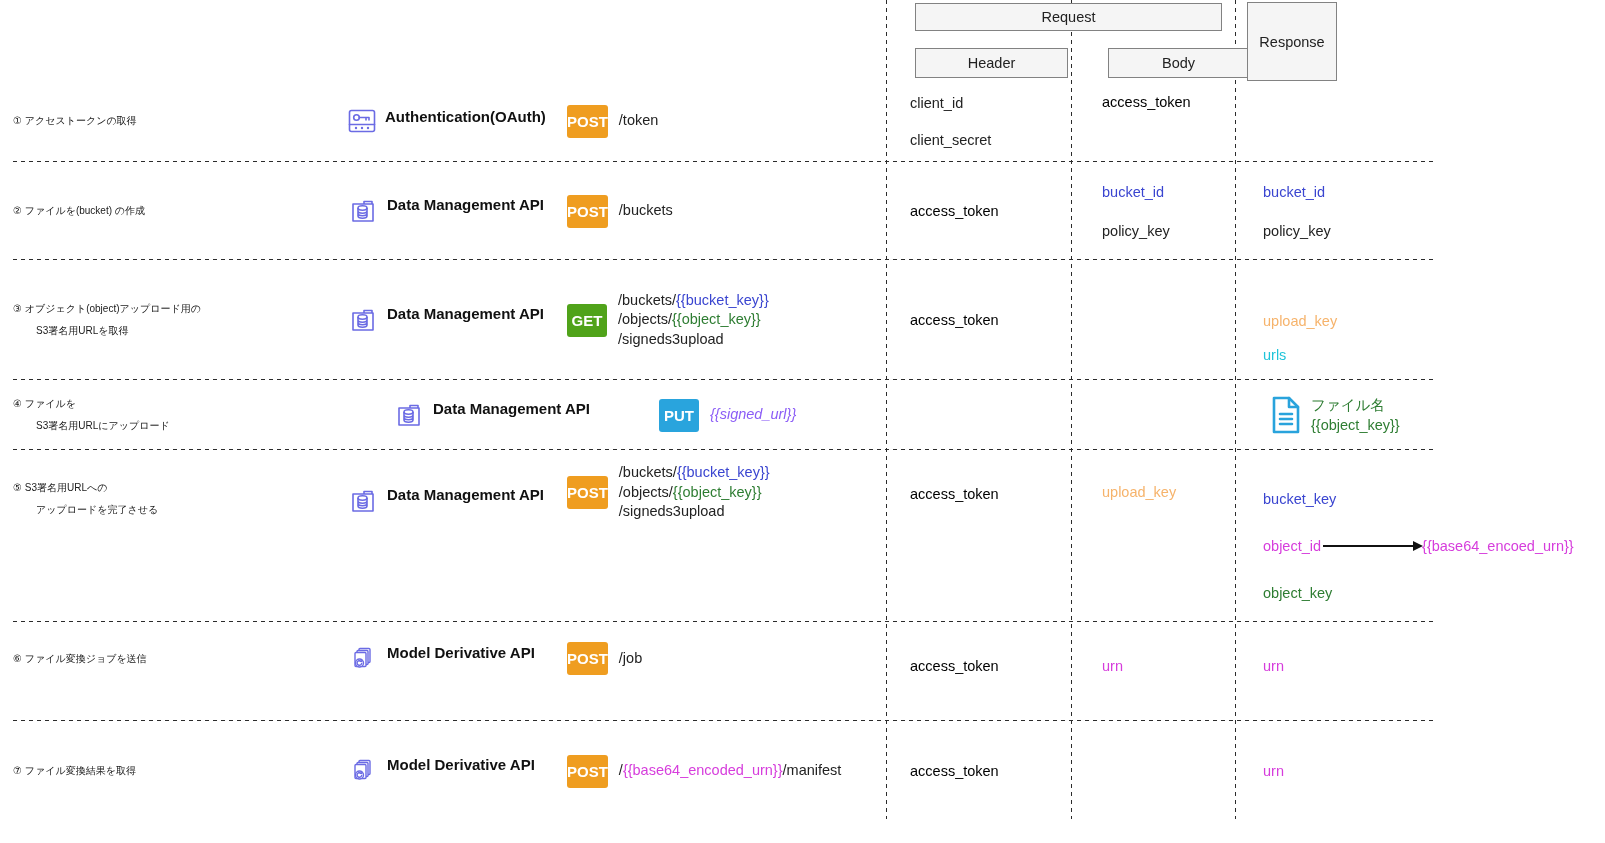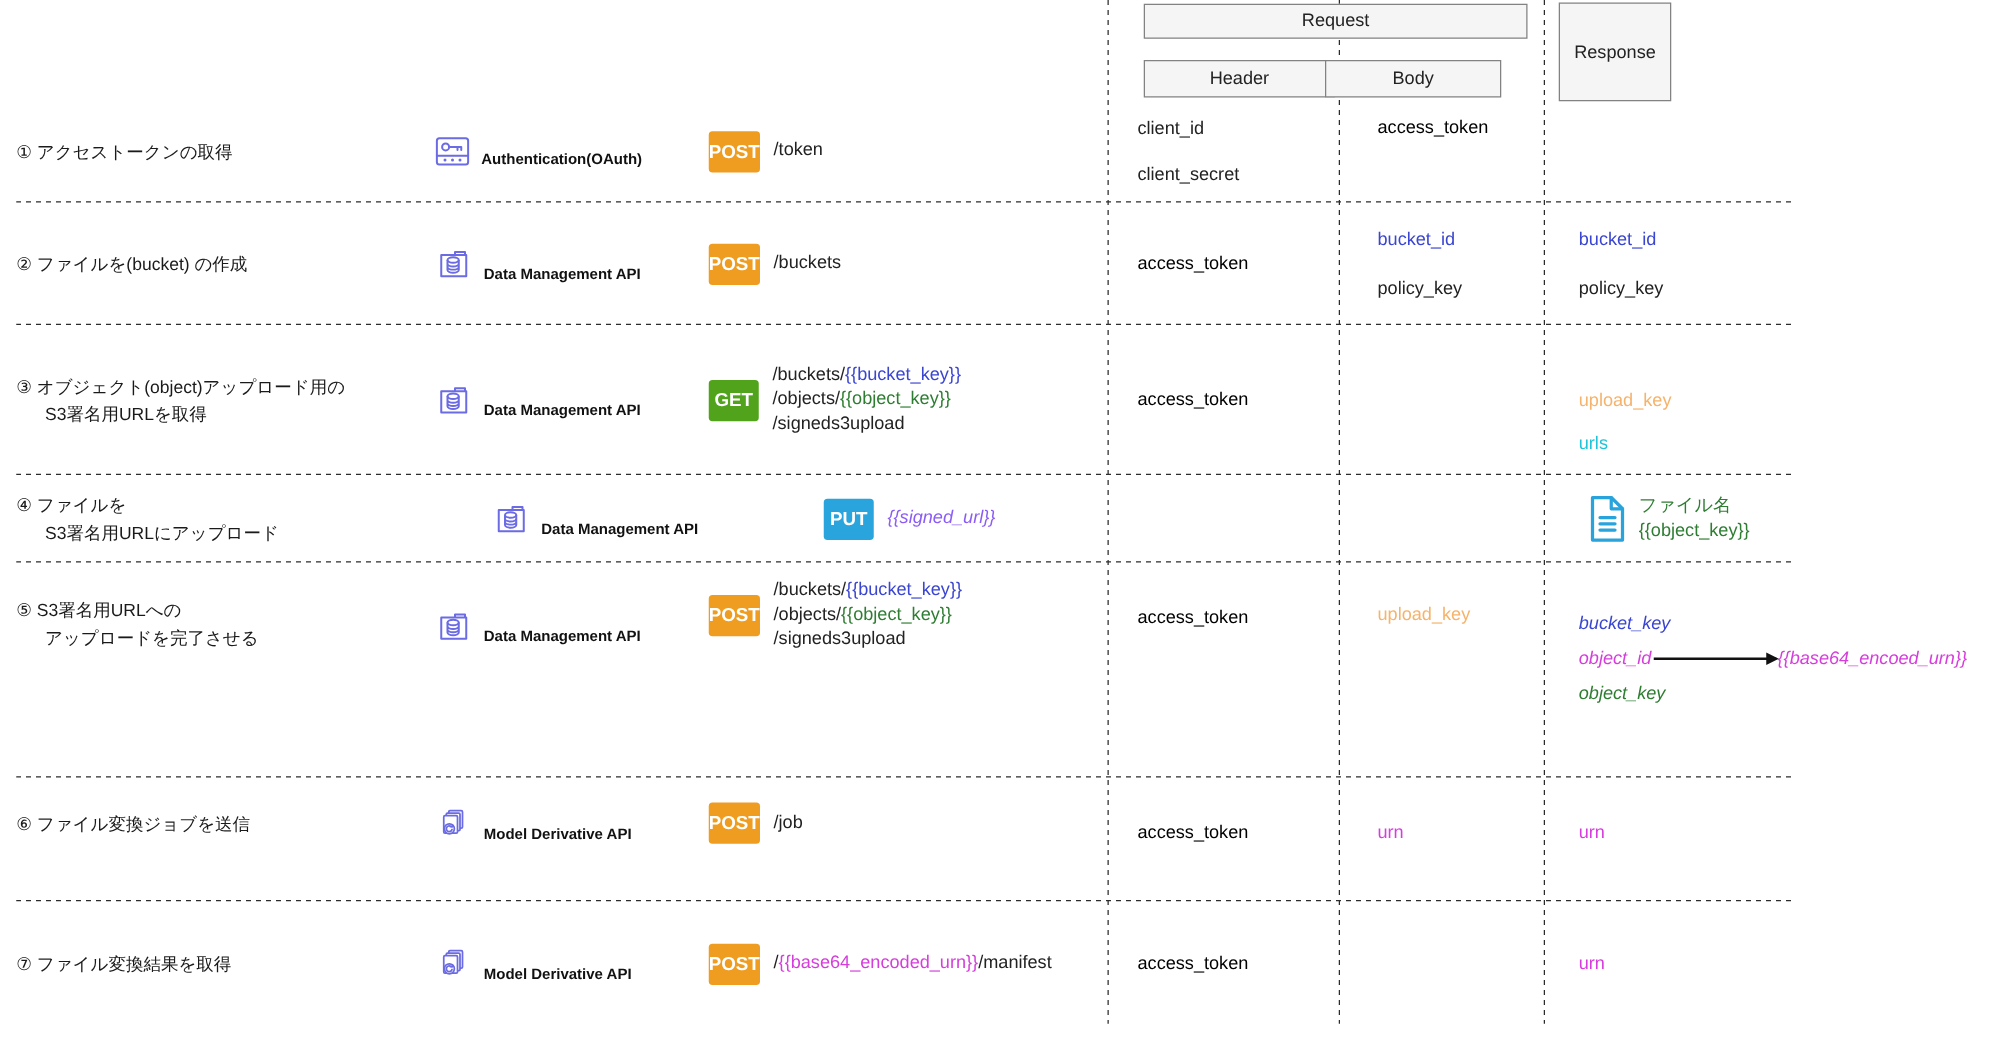--- a/index.html
+++ b/index.html
@@ -10,42 +10,42 @@
          background:repeating-linear-gradient(to bottom,#2b2b2b 0 4px,transparent 4px 8px);}
   .hline{position:absolute;left:13px;width:1420px;height:1.4px;
          background:repeating-linear-gradient(to right,#2b2b2b 0 4px,transparent 4px 8px);}
   
   .box{position:absolute;background:#f5f5f5;border:1.3px solid #828282;display:flex;
        align-items:center;justify-content:center;font-size:14.5px;color:#222;}
   
   .row{position:absolute;left:0;width:1605px;display:grid;
        grid-template-columns:332px 214px 340px 185px 164px 370px;align-items:center;}
   .cell{min-width:0;}
-  .step{padding-left:13px;font-size:14px;line-height:22px;color:#1a1a1a;}
+  .step{padding-left:13px;font-size:10px;line-height:22px;color:#1a1a1a;}
   .step .l2{padding-left:23px;}
-  .api{display:flex;align-items:flex-end;gap:9px;padding-left:16px;font-weight:bold;
-       font-size:12px;color:#111;white-space:nowrap;}
+  .api{display:flex;align-items:flex-start;gap:9px;padding-left:16px;font-weight:bold;
+       font-size:15px;color:#111;white-space:nowrap;}
   .ep{display:flex;align-items:center;gap:11px;padding-left:21px;font-size:14.5px;white-space:nowrap;}
   .badge{color:#fff;font-weight:bold;font-size:15px;height:33px;min-width:40px;display:flex;
          align-items:center;justify-content:center;padding:0 0;border-radius:3px;flex:0 0 auto;}
   .post{background:#ef9d20;} .get{background:#50a31a;} .put{background:#29a4dd;}
   .eplines{line-height:19.5px;}
   .params{display:flex;flex-direction:column;font-size:14.5px;color:#222;white-space:nowrap;}
   .ph{padding-left:24px;gap:21px;}
   .pb{padding-left:31px;gap:23px;}
   .pr{padding-left:28px;gap:23px;}
   .c-red{color:#000000;} .c-blue{color:#3a45d0;} .c-green{color:#2e7d32;}
   .c-peach{color:#f6b36b;} .c-cyan{color:#1fc4d9;} .c-teal{color:#8b5cf6;font-style:italic;}
   .c-magenta{color:#d63ddc;} .c-black{color:#222;}
   
   .r1 .pb{margin-top:-38px;}
   .r3 .pr{margin-top:36px;gap:18px;}
   .r5{align-items:start;}
   .r5 .step{padding-top:27px;} .r5 .api{padding-top:36px;} .r5 .ep{padding-top:13px;}
-  .r5 .ph{padding-top:36px;} .r5 .pb{padding-top:34px;} .r5 .pr{padding-top:41px;gap:12px;font-style:italic;}
+  .r5 .ph{padding-top:36px;} .r5 .pb{padding-top:34px;} .r5 .pr{padding-top:41px;gap:31px;}
   .r6 .step,.r6 .api,.r6 .ep{margin-top:-26px;} .r6 .params{margin-top:-12px;}
   
   .arrowline{display:flex;align-items:center;white-space:nowrap;}
   .flow-arrow{position:relative;width:98px;height:1.8px;background:#111;margin:0 1px 0 2px;flex:0 0 auto;}
   .flow-arrow::after{content:"";position:absolute;right:-2px;top:-4.6px;width:0;height:0;
          border-left:10px solid #111;border-top:5px solid transparent;border-bottom:5px solid transparent;}
   
   .filecell{display:flex;align-items:center;gap:8px;padding-left:14px;}
   .filetext{font-size:14.5px;line-height:20px;white-space:nowrap;}
   .icon{display:inline-flex;flex:0 0 auto;}
@@ -65,21 +65,21 @@
   <div class="hline" style="top:449px;"></div>
   <div class="hline" style="top:621px;"></div>
   <div class="hline" style="top:720px;"></div>
 
   <div class="box" style="left:915px;top:3px;width:305px;height:26px;">
     <span>Request</span>
   </div>
   <div class="box" style="left:915px;top:48px;width:151px;height:28px;">
     <span>Header</span>
   </div>
-  <div class="box" style="left:1060px;top:48px;width:139px;height:28px;">
+  <div class="box" style="left:1108px;top:48px;width:139px;height:28px;">
     <span>Body</span>
   </div>
   <div class="box" style="left:1247px;top:2px;width:88px;height:77px;">
     <span>Response</span>
   </div>
 
   <div class="row r1" style="top:80px;height:82px;">
     <div class="cell step">
       <div>① アクセストークンの取得</div>
     </div>

